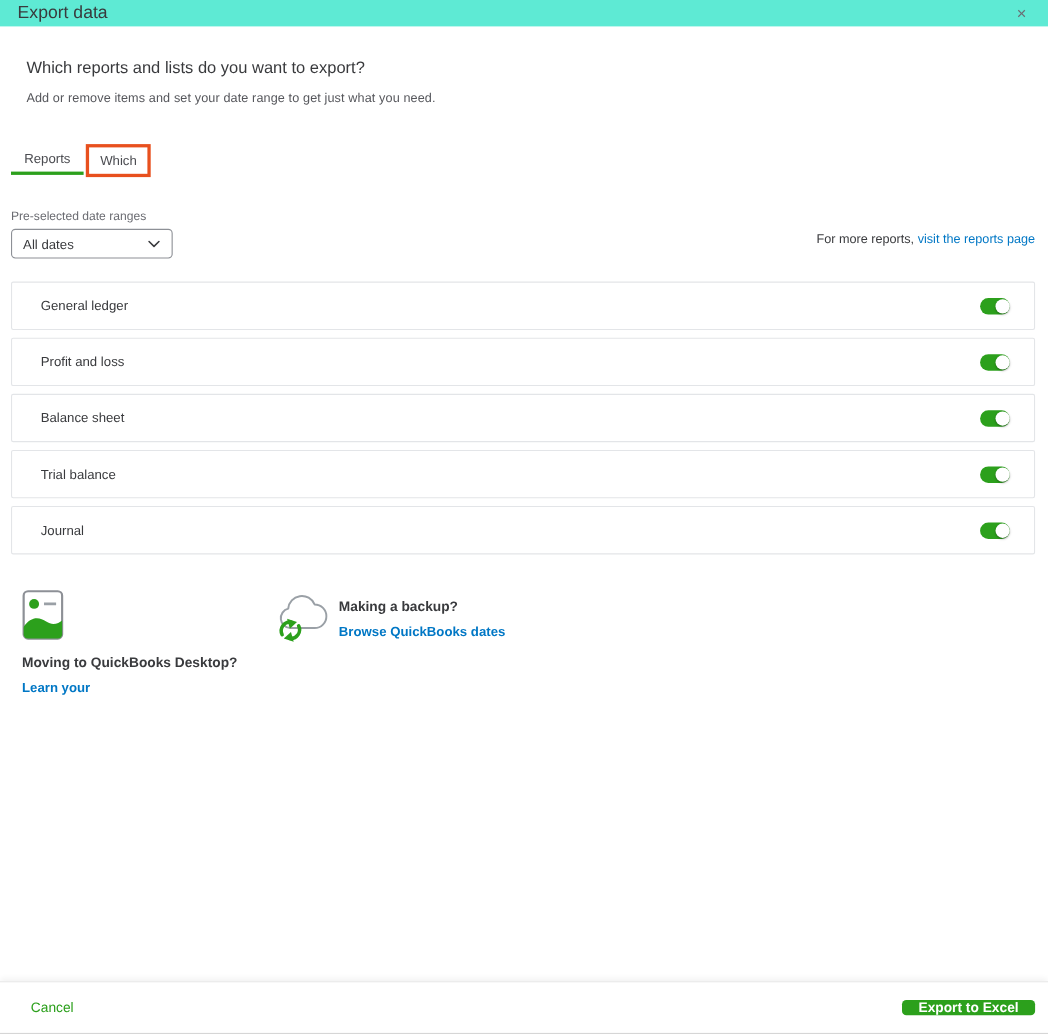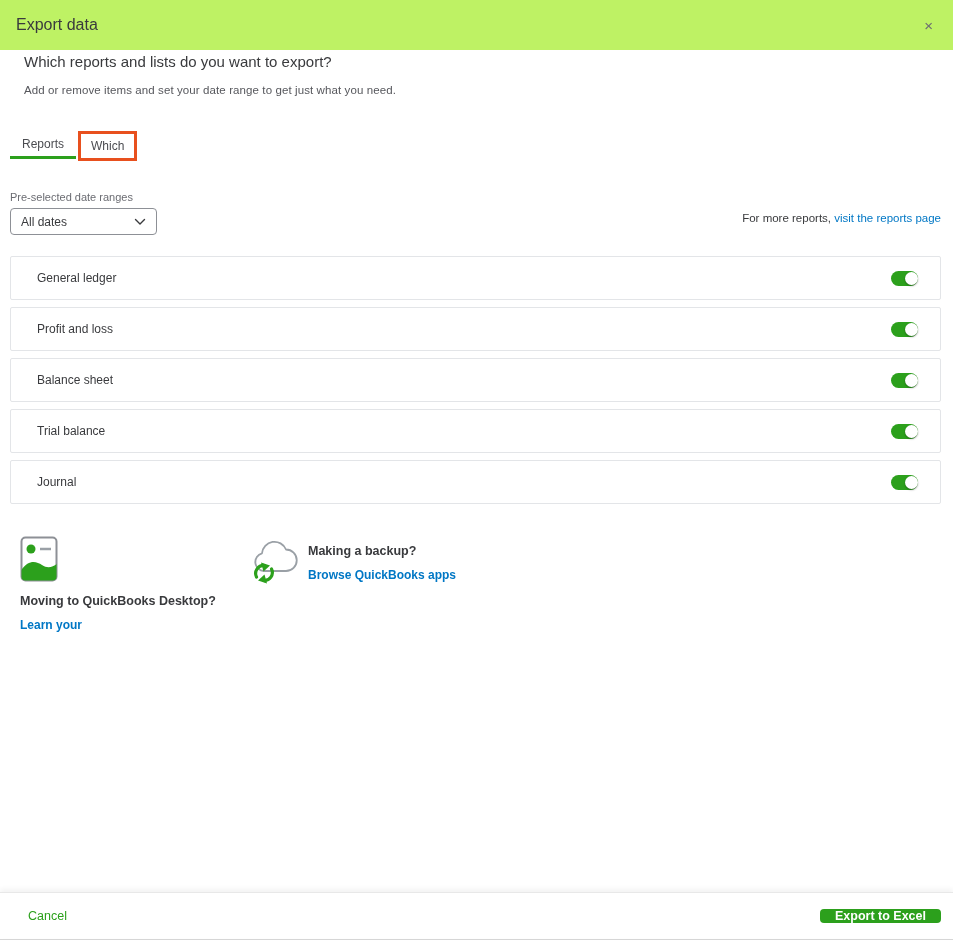--- a/index.html
+++ b/index.html
@@ -12,21 +12,21 @@
     overflow:hidden;
   }
   .dialog {
     position:absolute; inset:0;
     background:#fff;
     border-bottom:1px solid #d6d6d6;
   }
 
   
   .dlg-header {
-    height:50px; background:#bef264;
+    height:24px; background:#5eead4;
     display:flex; align-items:center;
     padding:0 16px;
   }
   .dlg-title { font-size:16px; color:#393a3d; }
   .close-btn {
     margin-left:auto; cursor:pointer;
     color:#6b6c72; font-size:15px; line-height:1;
     padding:4px;
   }
 
@@ -236,21 +236,21 @@
         <svg width="50" height="50" viewBox="0 0 50 50">
           <path d="M38,35 H16 a9,9 0 0 1 -2,-17.7 A12.5,12.5 0 0 1 38,13.5 A8,8 0 0 1 38,35 Z" fill="#fff" stroke="#9aa0a6" stroke-width="1.8" stroke-linejoin="round"></path>
           <path d="M8.5,41 A8,8 0 0 1 16.5,29.5" fill="none" stroke="#2ca01c" stroke-width="3.2" stroke-linecap="round"></path>
           <polygon points="13,26.5 22,29.5 15.5,35.5" fill="#2ca01c"></polygon>
           <path d="M23.5,33 A8,8 0 0 1 15.5,44.5" fill="none" stroke="#2ca01c" stroke-width="3.2" stroke-linecap="round"></path>
           <polygon points="19,47.5 10,44.5 16.5,38.5" fill="#2ca01c"></polygon>
         </svg>
       </span>
       <span class="promo-text">
         <div class="promo-title">Making a backup?</div>
-        <a class="link promo-link">Browse QuickBooks apps</a>
+        <a class="link promo-link">Browse QuickBooks dates</a>
       </span>
     </div>
 
   </div>
 
   <div class="dlg-footer">
     <a class="cancel-link">Cancel</a>
     <button class="export-btn">Export to Excel</button>
   </div>
 

